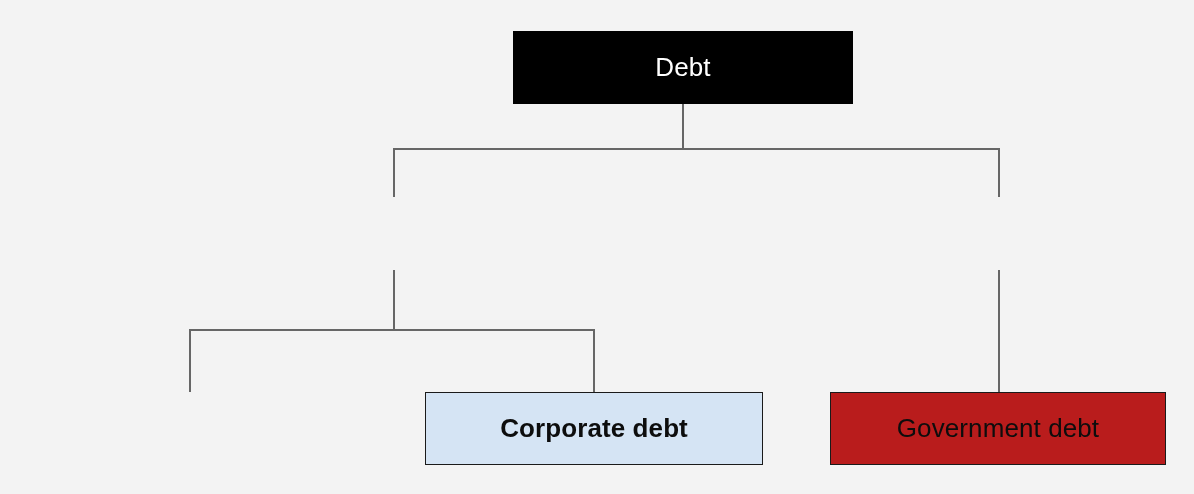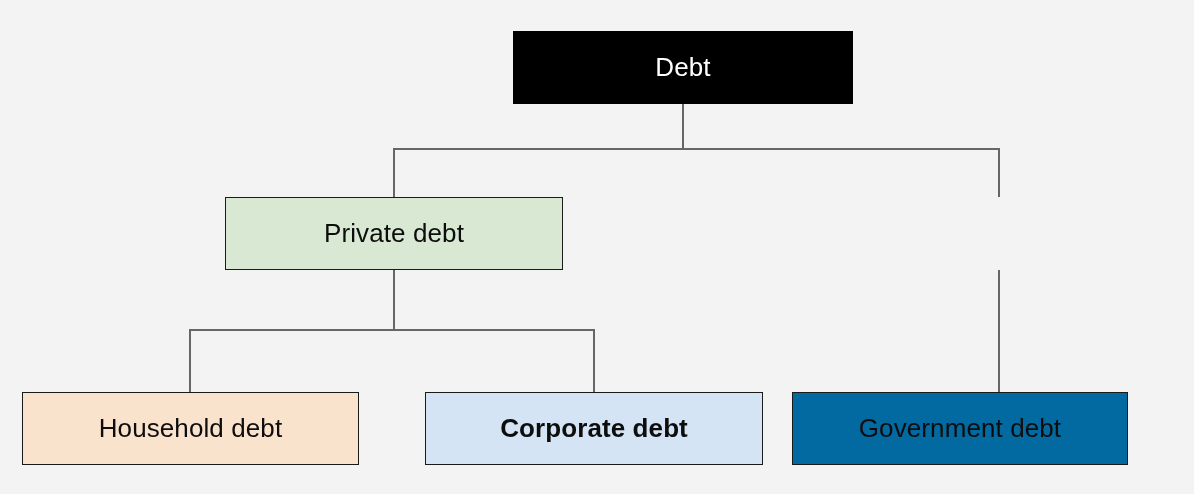--- a/index.html
+++ b/index.html
@@ -78,25 +78,25 @@
   }
   .node-corporate {
     left: 425px;
     top: 392px;
     width: 338px;
     height: 73px;
     background: #d5e4f4;
     font-weight: bold;
   }
   .node-government {
-    left: 792px;
+    left: 830px;
     top: 392px;
     width: 336px;
     height: 73px;
-    background: #0369a1;
+    background: #b91c1c;
   }
 </style>
 </head>
 <body>
 
 <div id="diagram-canvas">
 
   <svg id="connector-layer" width="1194" height="494" viewBox="0 0 1194 494">
     <g fill="none" stroke="#666666" stroke-width="2" shape-rendering="crispEdges">
       <path d="M 683 104 L 683 149 L 394 149 L 394 197"></path>
@@ -104,28 +104,22 @@
       <path d="M 394 270 L 394 330 L 190 330 L 190 392"></path>
       <path d="M 394 270 L 394 330 L 594 330 L 594 392"></path>
       <path d="M 999 270 L 999 392"></path>
     </g>
   </svg>
 
   <div class="node node-root">
     <span class="node-label">Debt</span>
   </div>
 
-  <div class="node node-private">
-    <span class="node-label">Private debt</span>
-  </div>
 
 
-  <div class="node node-household">
-    <span class="node-label">Household debt</span>
-  </div>
 
   <div class="node node-corporate">
     <span class="node-label">Corporate debt</span>
   </div>
 
   <div class="node node-government">
     <span class="node-label">Government debt</span>
   </div>
 
 </div>

